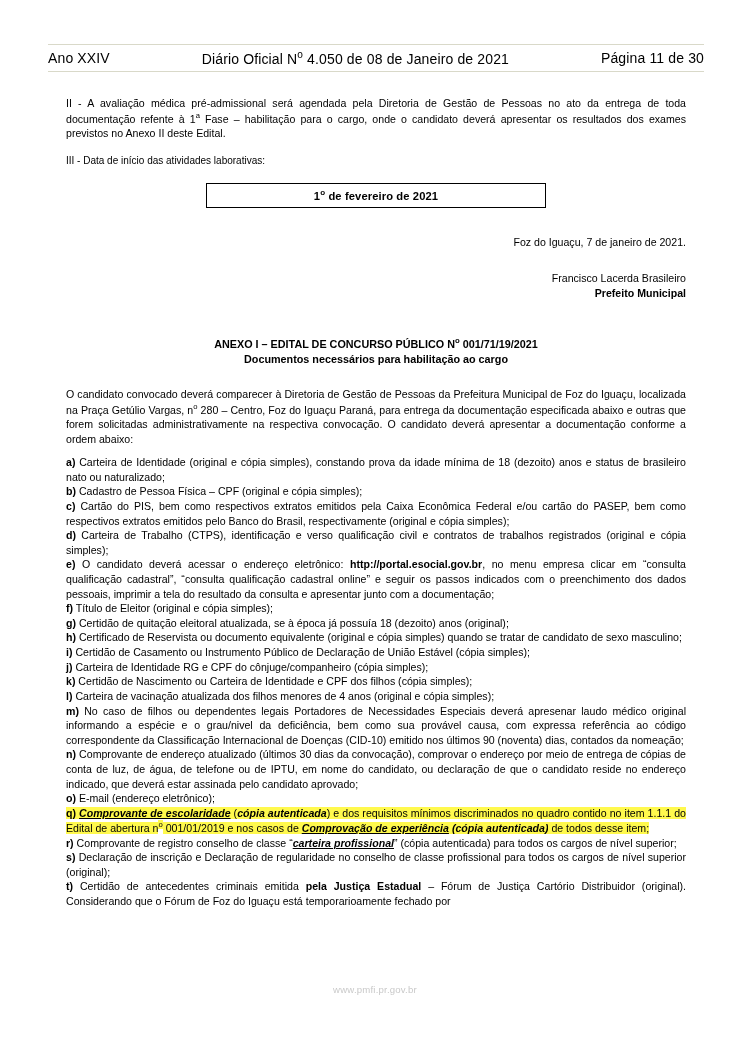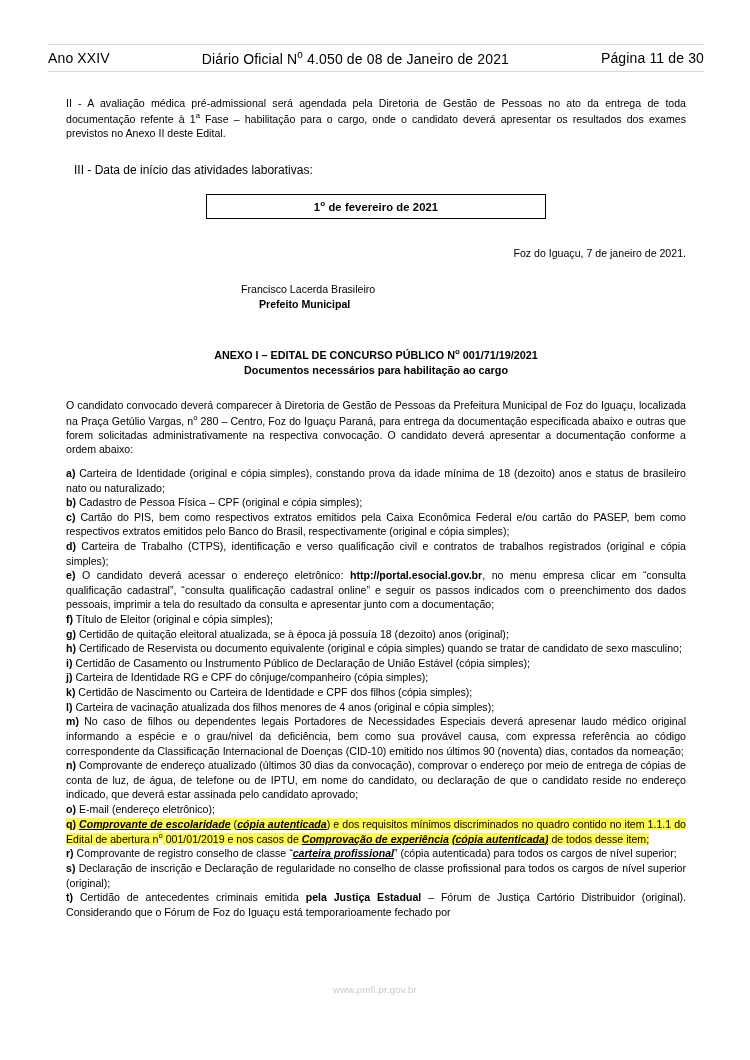--- a/index.html
+++ b/index.html
@@ -52,22 +52,22 @@
     width: 620px;
   }
   p.just {
     margin: 0;
     font-size: 10.6px;
     line-height: 1.38;
     text-align: justify;
     text-justify: inter-word;
   }
   p.left {
-    margin: 8px;
-    font-size: 12px;
+    margin: 0;
+    font-size: 10px;
     line-height: 1.38;
     text-align: left;
   }
   .gap-sm { height: 9px; }
   .gap-md { height: 14px; }
   .gap-lg { height: 20px; }
 
   
   .date-box-wrap {
     width: 620px;
@@ -92,20 +92,21 @@
     font-size: 10.6px;
     margin-top: 28px;
   }
 
   
   .sig {
     margin-top: 23px;
     padding-left: 175px;
     font-size: 10.6px;
     line-height: 1.42;
+    text-align: right;
   }
   .sig .role { font-weight: bold; padding-left: 18px; }
 
   
   .annex {
     margin-top: 34px;
     text-align: center;
     font-weight: bold;
     font-size: 10.8px;
     line-height: 1.42;
@@ -114,21 +115,21 @@
   
   .item {
     margin: 0;
     font-size: 10.6px;
     line-height: 1.38;
     text-align: justify;
     text-justify: inter-word;
   }
   .item b, .lbl { font-weight: bold; }
   .bu { font-weight: bold; font-style: italic; text-decoration: underline; }
-  .bi { font-weight: bold; font-style: italic; text-decoration: underline; }
+  .bi { font-weight: bold; font-style: italic; }
   .hl { background: #fff94d; }
 
   
   .footer {
     position: absolute;
     left: 0;
     top: 984px;
     width: 750px;
     text-align: center;
     font-size: 9.6px;

